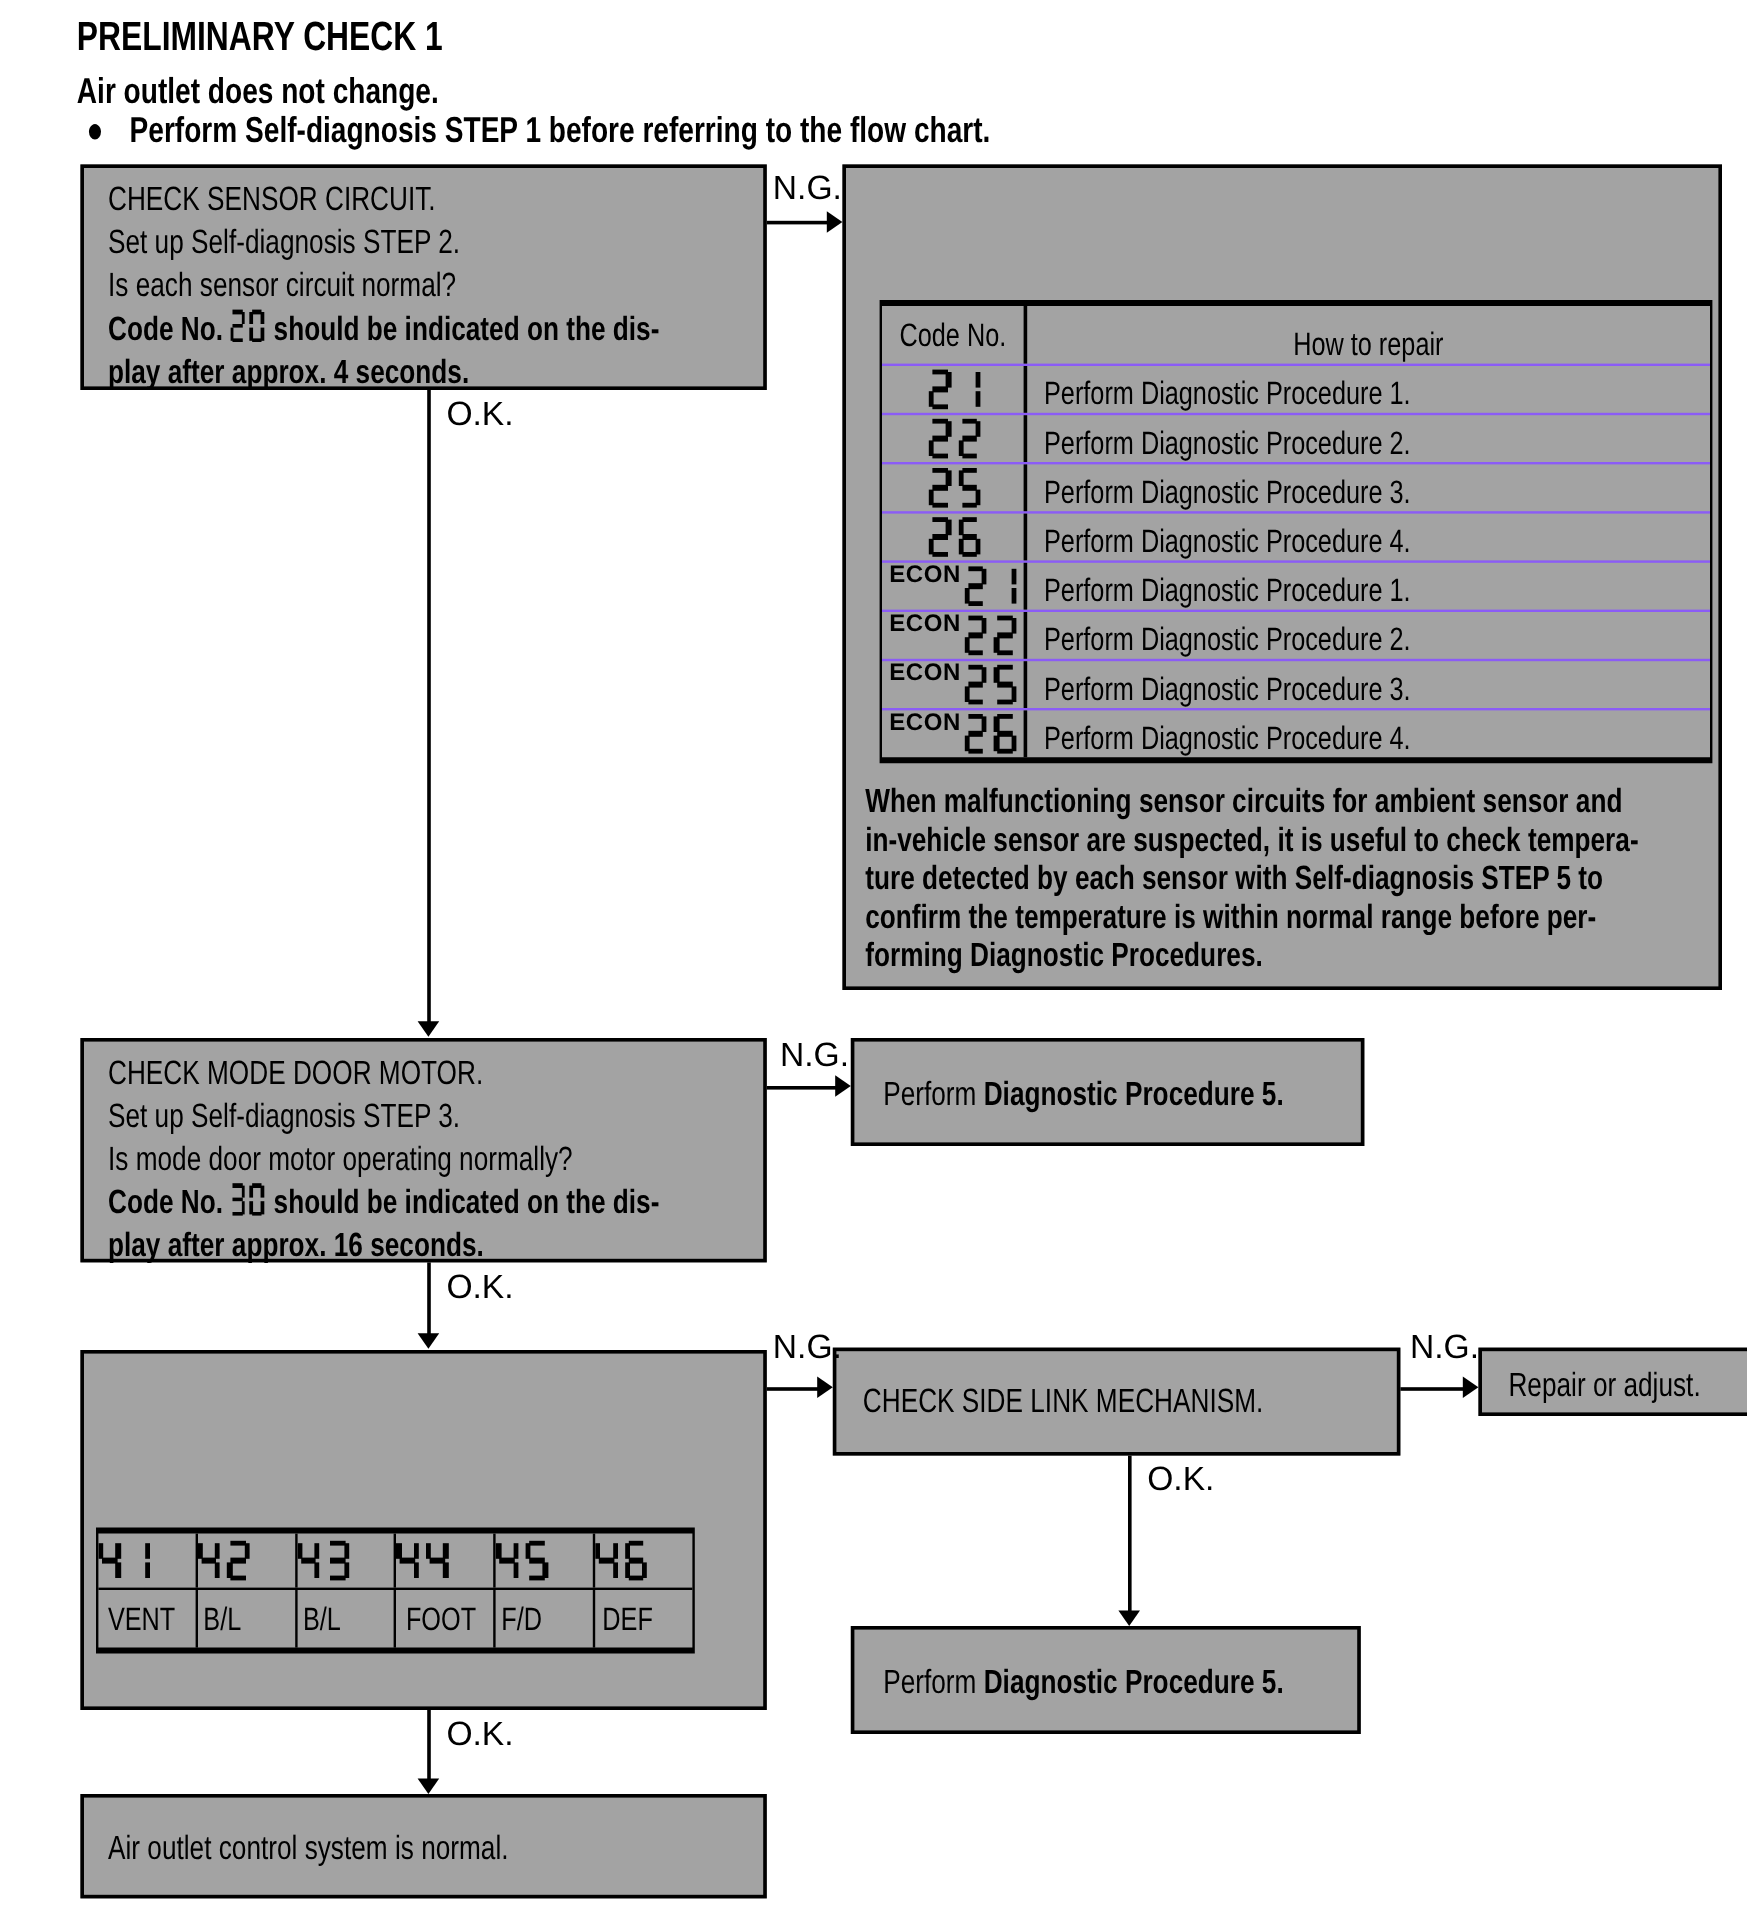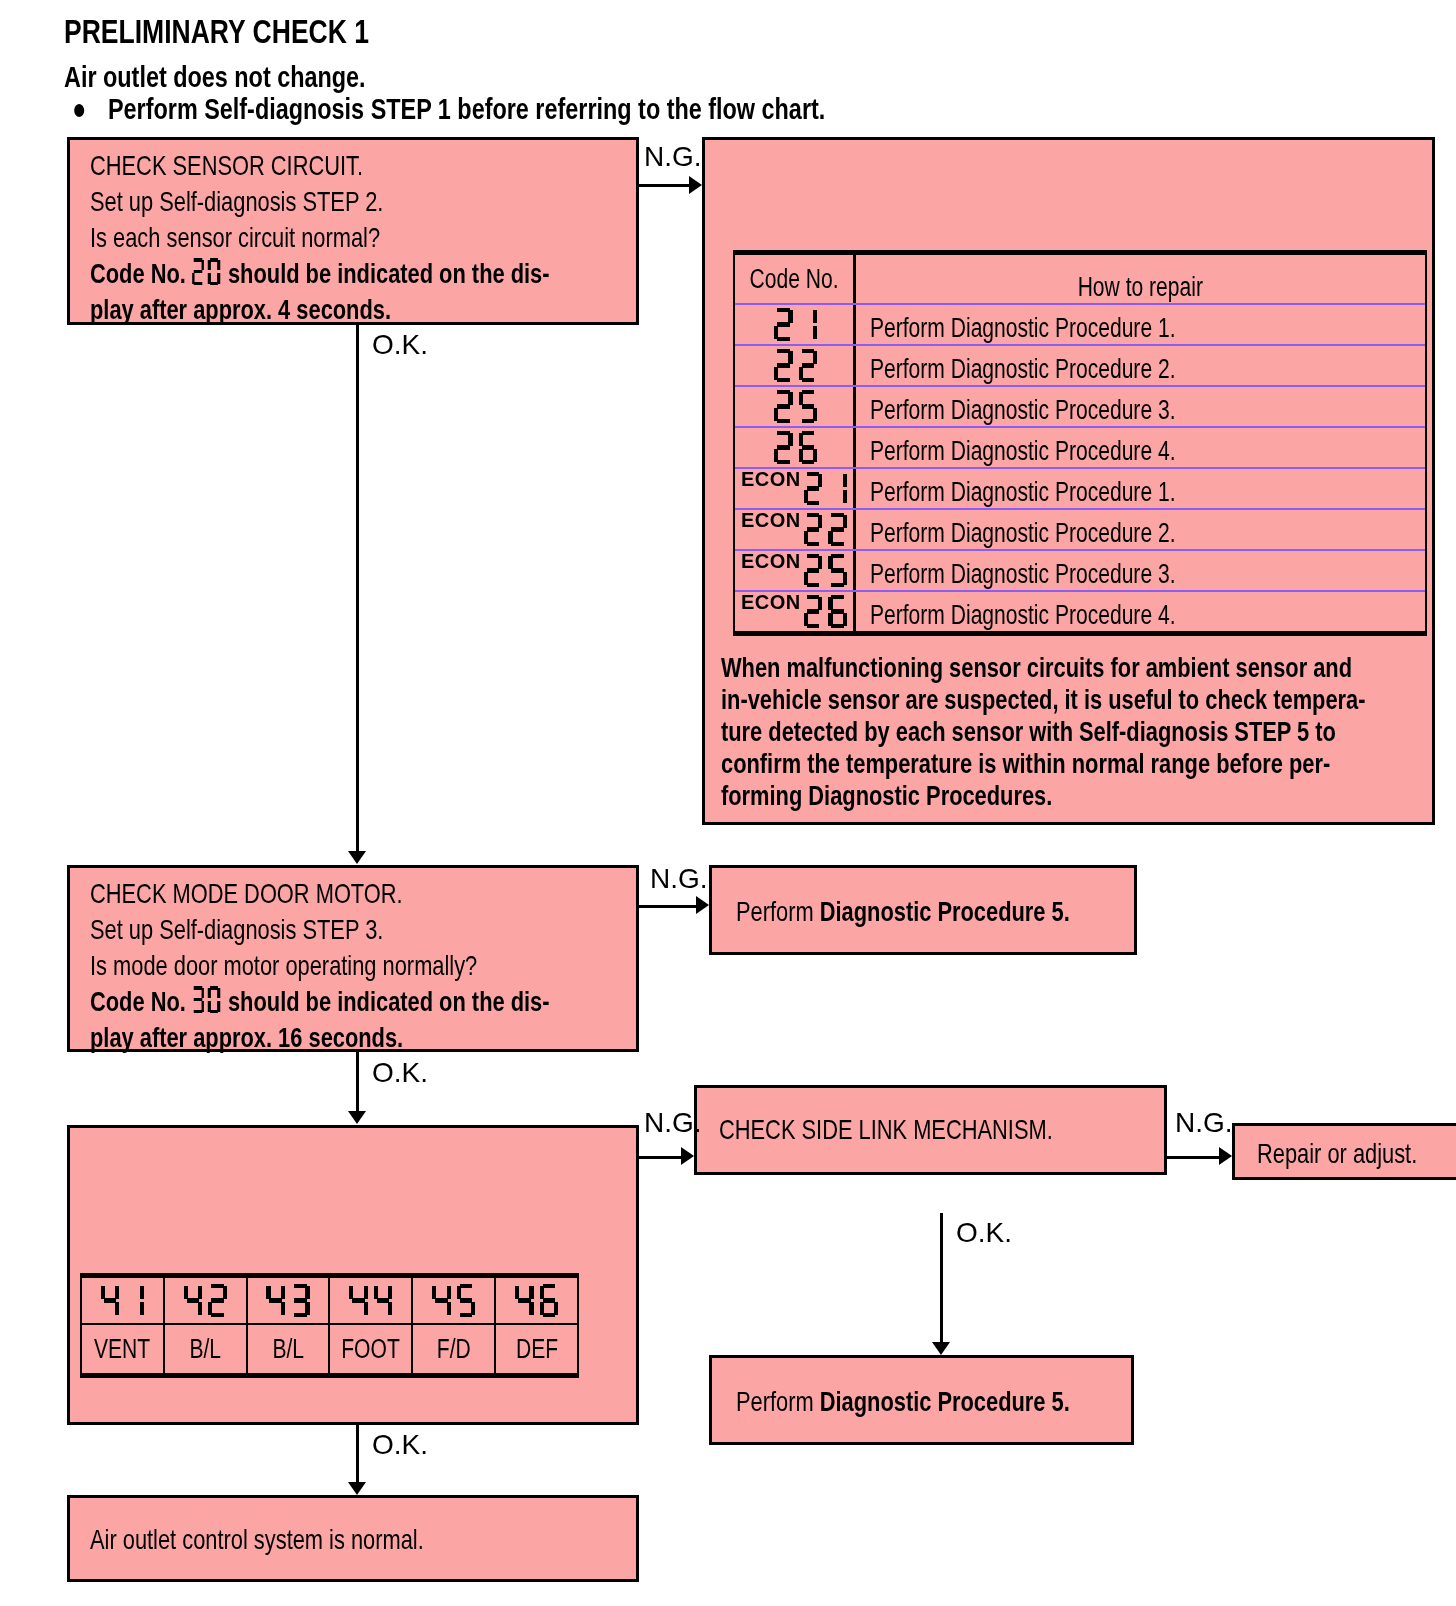--- a/index.html
+++ b/index.html
@@ -1,18 +1,18 @@
 <!DOCTYPE html>
 <html><head>
 <meta charset="utf-8">
 <style>
   html,body{margin:0;padding:0;background:#ffffff;}
   .canvas{position:relative;width:1456px;height:1606px;background:#fff;
           font-family:"Liberation Sans",sans-serif;color:#000;overflow:hidden;margin-left:34px;}
-  .fbox{position:absolute;border:3px solid #000;background:#fca5a5;box-sizing:border-box;}
+  .fbox{position:absolute;border:3px solid #000;background:#a3a3a3;box-sizing:border-box;}
   .pad{position:absolute;left:20px;top:8px;right:6px;}
   .line{white-space:nowrap;font-size:28px;line-height:36px;transform:scaleX(.78);
         transform-origin:0 0;}
   .b{font-weight:bold;}
   .lbl{position:absolute;font-size:28px;line-height:30px;}
   .hline{position:absolute;height:3px;background:#000;}
   .vline{position:absolute;width:3px;background:#000;}
   .arr-r{position:absolute;width:0;height:0;border-top:9px solid transparent;
          border-bottom:9px solid transparent;border-left:13px solid #000;}
   .arr-d{position:absolute;width:0;height:0;border-left:9px solid transparent;
@@ -38,21 +38,21 @@
   .bb-title{position:absolute;left:20px;top:10px;}
   .bb-title .line{font-size:27px;}
   .bb-note{position:absolute;left:16px;top:512px;}
   .bb-note .line{font-size:28px;line-height:32px;font-weight:bold;}
   
   .mtable{position:absolute;left:10px;top:145px;width:499px;box-sizing:border-box;
           border-top:5px solid #000;border-bottom:5px solid #000;
           border-left:2px solid #000;border-right:2px solid #000;}
   .mrow{display:flex;height:45px;}
   .mrow.modes{border-top:2px solid #000;height:48px;}
-  .mcell{flex:1;display:flex;align-items:center;justify-content:center;
+  .mcell{flex:1;display:flex;align-items:center;
          border-left:2px solid #000;overflow:hidden;}
   .mcell:first-child{border-left:none;}
   
   .seg7{display:inline-flex;gap:.2em;vertical-align:-2px;}
   .seg7.inline{font-size:25px;margin:0 10px 0 8px;}
   .seg7.tbl{font-size:30px;}
   .d7{position:relative;width:.62em;height:1.08em;display:inline-block;}
   .sg{position:absolute;background:#000;display:block;}
   .sg-a{left:.1em;right:.1em;top:0;height:.14em;}
   .sg-d{left:.1em;right:.1em;bottom:0;height:.14em;}
@@ -456,21 +456,21 @@
         <div class="mcell">
             <span class="condc">F/D</span>
           </div>
         <div class="mcell">
             <span class="condc">DEF</span>
           </div>
       </div>
     </div>
   </div>
 
-  <div class="fbox" style="left:660px;top:1085px;width:473px;height:90px;">
+  <div class="fbox" style="left:660px;top:1123px;width:473px;height:90px;">
     <div class="line" style="position:absolute;left:22px;top:24px;">CHECK SIDE LINK MECHANISM.</div>
   </div>
 
   <div class="fbox" style="left:1198px;top:1123px;width:230px;height:57px;">
     <div class="line" style="position:absolute;left:22px;top:10px;">Repair or adjust.</div>
   </div>
 
   <div class="fbox" style="left:675px;top:1355px;width:425px;height:90px;">
     <div class="line" style="position:absolute;left:24px;top:26px;"><span>Perform</span> <span class="b">Diagnostic Procedure 5.</span></div>
   </div>

